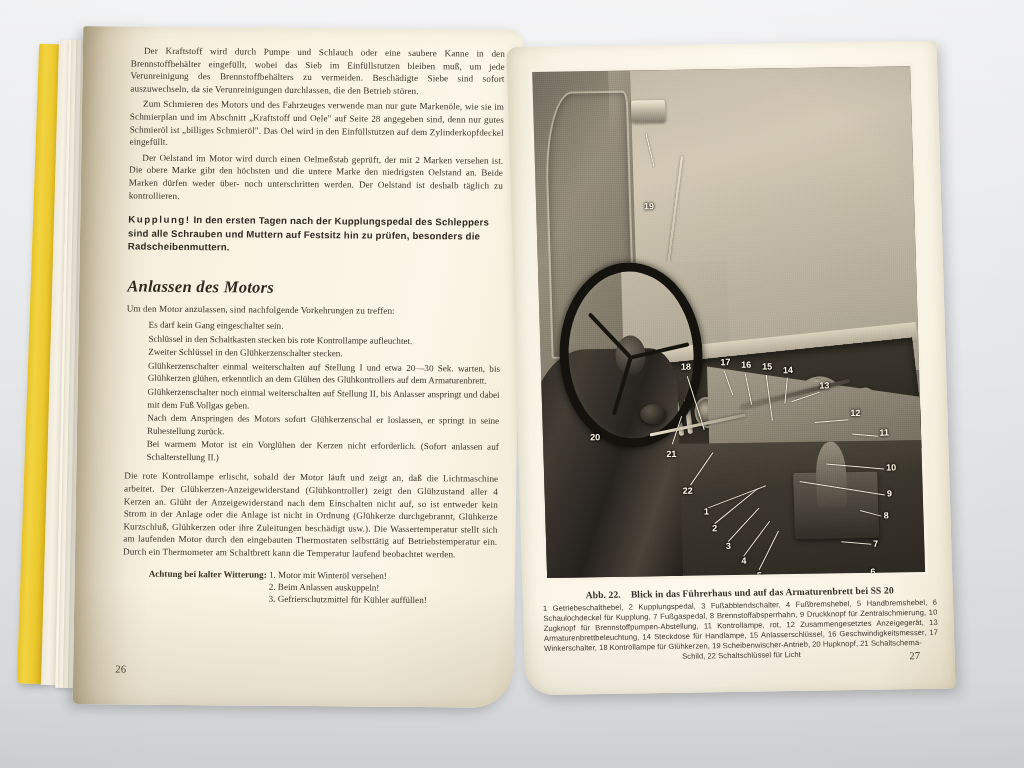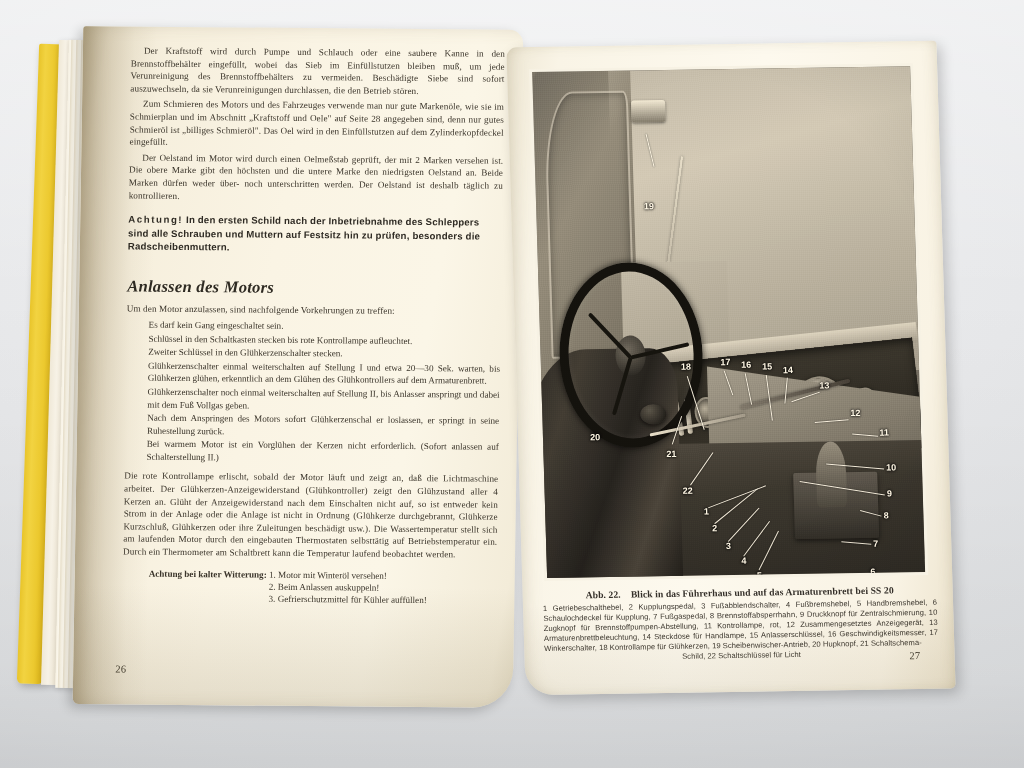--- a/index.html
+++ b/index.html
@@ -298,21 +298,21 @@
   <div class="cover-edge"></div>
   <div class="page-stack"></div>
 
   <div id="left-page">
     <div class="txtcol">
 
       <p class="para">Der Kraftstoff wird durch Pumpe und Schlauch oder eine saubere Kanne in den Brennstoffbehälter eingefüllt, wobei das Sieb im Einfüllstutzen bleiben muß, um jede Verunreinigung des Brennstoffbehälters zu vermeiden. Beschädigte Siebe sind sofort auszuwechseln, da sie Verunreinigungen durchlassen, die den Betrieb stören.</p>
       <p class="para">Zum Schmieren des Motors und des Fahrzeuges verwende man nur gute Markenöle, wie sie im Schmierplan und im Abschnitt „Kraftstoff und Oele" auf Seite 28 angegeben sind, denn nur gutes Schmieröl ist „billiges Schmieröl". Das Oel wird in den Einfüllstutzen auf dem Zylinderkopfdeckel eingefüllt.</p>
       <p class="para">Der Oelstand im Motor wird durch einen Oelmeßstab geprüft, der mit 2 Marken versehen ist. Die obere Marke gibt den höchsten und die untere Marke den niedrigsten Oelstand an. Beide Marken dürfen weder über- noch unterschritten werden. Der Oelstand ist deshalb täglich zu kontrollieren.</p>
 
-      <p class="achtung"><span class="sp">Achtung!</span><span> In den ersten Schild nach der Inbetriebnahme des Schleppers sind alle Schrauben und Muttern auf Festsitz hin zu prüfen, besonders die Radscheibenmuttern.</span></p>
+      <p class="achtung"><span class="sp">Kupplung!</span><span> In den ersten Tagen nach der Kupplungspedal des Schleppers sind alle Schrauben und Muttern auf Festsitz hin zu prüfen, besonders die Radscheibenmuttern.</span></p>
 
       <div class="section-title">Anlassen des Motors</div>
 
       <p class="para noind">Um den Motor anzulassen, sind nachfolgende Vorkehrungen zu treffen:</p>
 
       <ul class="steplist">
         <li>Es darf kein Gang eingeschaltet sein.</li>
         <li>Schlüssel in den Schaltkasten stecken bis rote Kontrollampe aufleuchtet.</li>
         <li>Zweiter Schlüssel in den Glühkerzenschalter stecken.</li>
         <li>Glühkerzenschalter einmal weiterschalten auf Stellung I und etwa 20—30 Sek. warten, bis Glühkerzen glühen, erkenntlich an dem Glühen des Glühkontrollers auf dem Armaturenbrett.</li>

